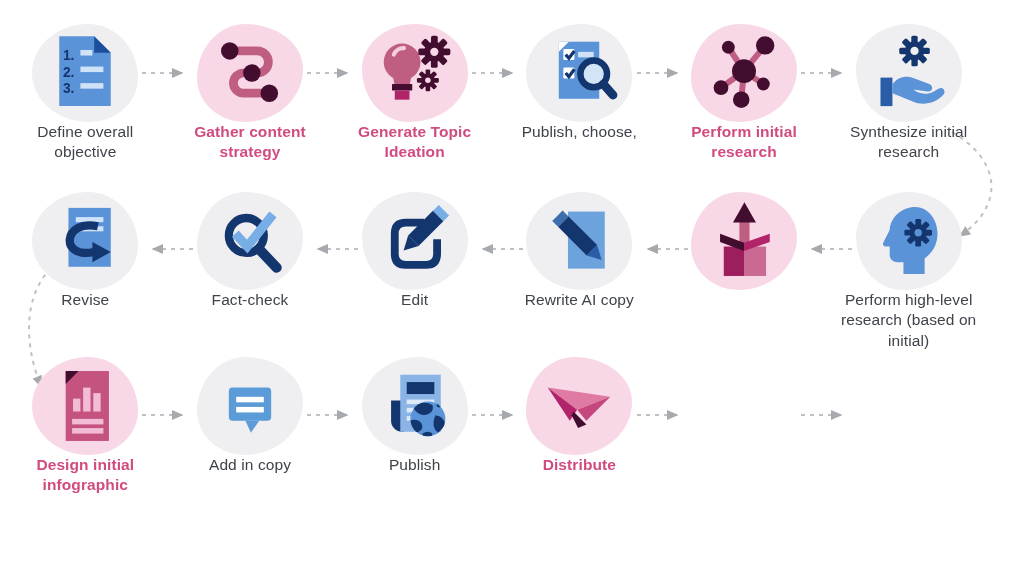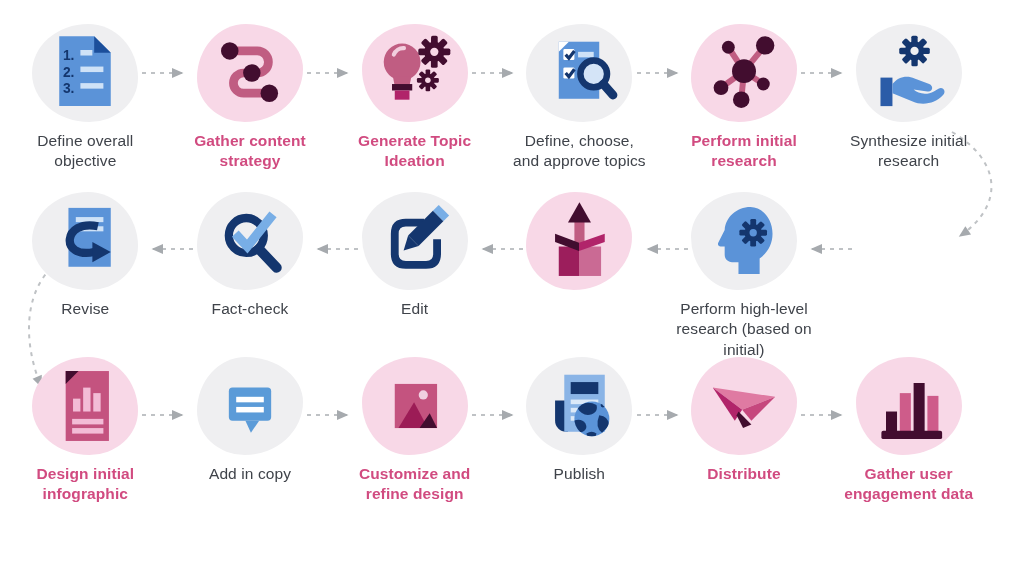--- a/index.html
+++ b/index.html
@@ -17,21 +17,21 @@
     width:106px;height:98px;display:flex;align-items:center;justify-content:center;
     flex:0 0 auto;
   }
   .blob.pink{background:var(--pinkBlob,#f8d8e7);}
   .blob.gray{background:var(--grayBlob,#efeff1);}
   .blob.v0{border-radius:53% 47% 46% 54% / 50% 55% 45% 50%;}
   .blob.v1{border-radius:46% 54% 55% 45% / 55% 46% 54% 45%;}
   .blob.v2{border-radius:50% 50% 56% 44% / 46% 50% 50% 54%;}
   .blob svg{overflow:visible;display:block;}
   .label{
-    margin-top:9px;text-align:center;font-size:15.5px;line-height:1.32;
+    text-align:center;font-size:15.5px;line-height:1.32;
     color:var(--dark,#3f434a);font-weight:400;letter-spacing:.1px;
   }
   .label.em{color:var(--accent,#d14b80);font-weight:700;}
   .label span{display:block;}
 </style>
 </head>
 <body>
 
 <div class="canvas">
 
@@ -148,22 +148,21 @@
    <path d="M35.5 30 l3.5 4 6 -8" stroke="#14366e" stroke-width="3.5" fill="none"></path>
    <rect x="33" y="44" width="12" height="12" rx="1.5" fill="#ffffff"></rect>
    <path d="M35.5 50 l3.5 4 6 -8" stroke="#14366e" stroke-width="3.5" fill="none"></path>
    <rect x="49" y="27" width="17" height="6" fill="#cfe2f7"></rect>
    <rect x="49" y="47" width="17" height="6" fill="#cfe2f7"></rect>
    <circle cx="66" cy="51" r="14.5" fill="#d4e4f7" stroke="#14366e" stroke-width="7"></circle>
    <line x1="76.5" y1="62" x2="87" y2="74" stroke="#14366e" stroke-width="9.5" stroke-linecap="round"></line>
           </svg>
         </div>
         <div class="label">
-          <span>Define, choose,</span>
-          <span>and approve topics</span>
+          <span>Publish, choose,</span>
         </div>
       </div>
       <div class="step">
         <div class="blob pink v1">
           <svg width="92" height="92" viewBox="0 0 100 100">
    <g stroke="#c05d82" stroke-width="6.5">
      <line x1="50" y1="48" x2="33" y2="22"></line>
               <line x1="50" y1="48" x2="73" y2="20"></line>
      <line x1="50" y1="48" x2="25" y2="66"></line>
               <line x1="50" y1="48" x2="47" y2="79"></line>
@@ -243,20 +242,35 @@
      <rect x="48" y="15" width="16" height="38" fill="#14366e"></rect>
      <polygon points="48,53 64,53 56,68" fill="#14366e"></polygon>
    </g>
           </svg>
         </div>
         <div class="label">
           <span>Edit</span>
         </div>
       </div>
       <div class="step">
+        <div class="blob gray v0">
+          <svg width="92" height="92" viewBox="0 0 100 100">
+   <rect x="38" y="18" width="40" height="62" fill="#6da3dd"></rect>
+   <g transform="rotate(-45 52 48)">
+     <rect x="44" y="12" width="16" height="9" fill="#3d6fae"></rect>
+     <rect x="44" y="21" width="16" height="44" fill="#14366e"></rect>
+     <polygon points="44,65 60,65 52,80" fill="#2b5ca8"></polygon>
+   </g>
+          </svg>
+        </div>
+        <div class="label">
+          <span>Rewrite AI copy</span>
+        </div>
+      </div>
+      <div class="step">
         <div class="blob pink v1">
           <svg width="92" height="92" viewBox="0 0 100 100">
    <rect x="45" y="24" width="11" height="30" fill="#c05d82"></rect>
    <polygon points="50.5,8 38,30 63,30" fill="#420d2f"></polygon>
    <rect x="28" y="56" width="22" height="32" fill="#9c1e5c"></rect>
    <rect x="50" y="56" width="24" height="32" fill="#ca6a94"></rect>
    <polygon points="24,42 50,52 50,61 24,51" fill="#420d2f"></polygon>
    <polygon points="50,52 78,42 78,51 50,61" fill="#b1246a"></polygon>
           </svg>
         </div>
@@ -307,34 +321,20 @@
         <div class="blob gray v1">
           <svg width="92" height="92" viewBox="0 0 100 100">
    <rect x="27" y="30" width="46" height="36" rx="4" fill="#5b9bd8"></rect>
    <polygon points="45,66 60,66 51,79" fill="#5b9bd8"></polygon>
    <rect x="35" y="40" width="30" height="6" fill="#ffffff"></rect>
    <rect x="35" y="51" width="30" height="6" fill="#ffffff"></rect>
           </svg>
         </div>
         <div class="label">
           <span>Add in copy</span>
-        </div>
-      </div>
-      <div class="step">
-        <div class="blob pink v2">
-          <svg width="92" height="92" viewBox="0 0 100 100">
-   <rect x="28" y="26" width="46" height="48" fill="#c4537f"></rect>
-   <circle cx="59" cy="38" r="5" fill="#f0cfe0"></circle>
-   <polygon points="32,74 49,46 64,74" fill="#9c1c56"></polygon>
-   <polygon points="55,74 66,58 74,74" fill="#420d2f"></polygon>
-          </svg>
-        </div>
-        <div class="label em">
-          <span>Customize and</span>
-          <span>refine design</span>
         </div>
       </div>
       <div class="step">
         <div class="blob gray v0">
           <svg width="92" height="92" viewBox="0 0 100 100">
    <path d="M38 44 H24 V66 A12 12 0 0 0 36 78 H38 Z" fill="#14366e"></path>
    <rect x="34" y="16" width="44" height="62" fill="#8ab4e6"></rect>
    <rect x="41" y="24" width="30" height="13" fill="#14366e"></rect>
    <rect x="41" y="43" width="30" height="5" fill="#dce9f8"></rect>
    <rect x="41" y="52" width="30" height="5" fill="#dce9f8"></rect>
@@ -362,29 +362,14 @@
    <polygon points="16,30 84,40 48,54" fill="#df7aa2"></polygon>
    <polygon points="84,40 48,54 58,66" fill="#c6477d"></polygon>
    <polygon points="16,30 48,54 40,66" fill="#b1246a"></polygon>
    <polygon points="44,56 58,70 49,74 42,60" fill="#420d2f"></polygon>
           </svg>
         </div>
         <div class="label em">
           <span>Distribute</span>
         </div>
       </div>
-      <div class="step">
-        <div class="blob pink v2">
-          <svg width="92" height="92" viewBox="0 0 100 100">
-   <rect x="25" y="56" width="12" height="24" fill="#420d2f"></rect>
-   <rect x="40" y="36" width="12" height="44" fill="#ce5c8a"></rect>
-   <rect x="55" y="25" width="12" height="55" fill="#420d2f"></rect>
-   <rect x="70" y="39" width="12" height="41" fill="#ce5c8a"></rect>
-   <rect x="20" y="77" width="66" height="9" rx="2" fill="#420d2f"></rect>
-          </svg>
-        </div>
-        <div class="label em">
-          <span>Gather user</span>
-          <span>engagement data</span>
-        </div>
-      </div>
     </div>
 </div>
 
 </body></html>

